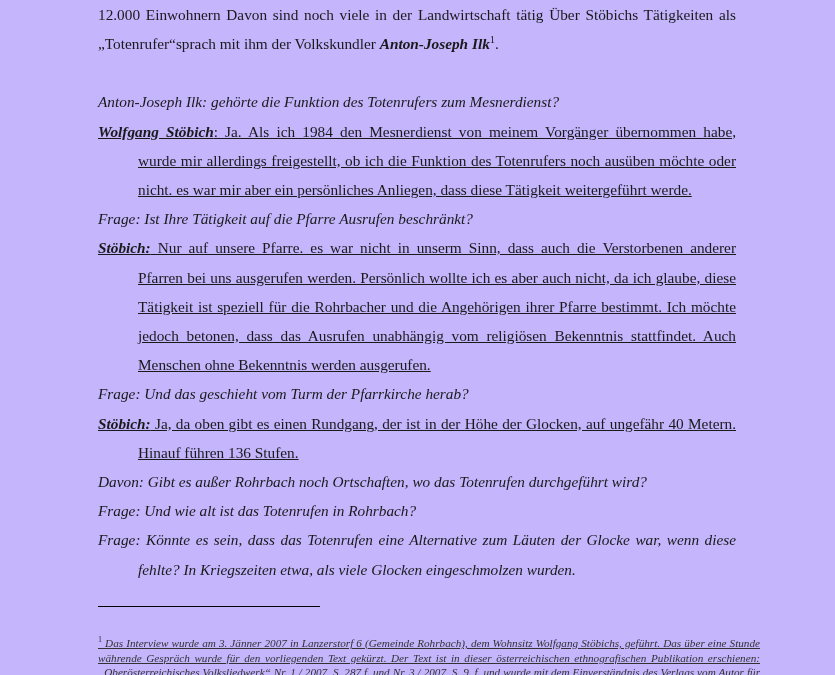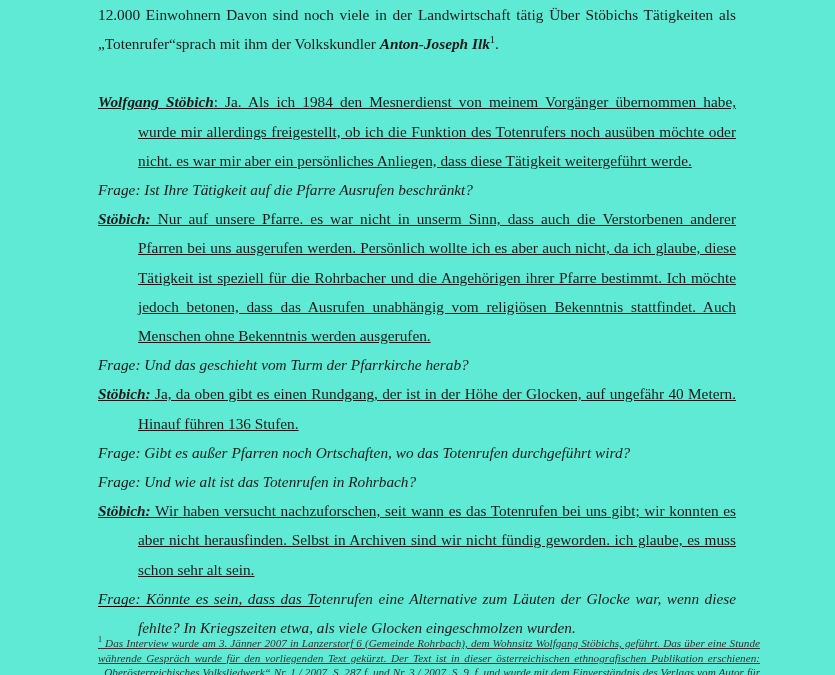--- a/index.html
+++ b/index.html
@@ -11,21 +11,21 @@
     width: 835px;
     height: 675px;
     overflow: hidden;
     font-family: "Liberation Serif", "DejaVu Serif", serif;
     color: #1a1a1a;
   }
   .page {
     position: relative;
     width: 835px;
     height: 675px;
-    background: #5eead4;
+    background: #c4b5fd;
   }
   .body-col {
     position: absolute;
     left: 98px;
     top: 0px;
     width: 638px;
   }
   
   p {
     margin: 0;
@@ -100,37 +100,37 @@
 <body>
 
 <div class="page">
 
   <div class="body-col">
 
     <p class="flow"><span>12.000 Einwohnern Davon sind noch viele in der Landwirtschaft tätig Über Stöbichs Tätigkeiten als „Totenrufer“sprach mit ihm der Volkskundler </span><b class="speaker">Anton-Joseph Ilk</b><span class="sup">1</span><span>.</span></p>
 
     <div class="spacer-lg"></div>
 
+    <p class="q">Anton-Joseph Ilk: gehörte die Funktion des Totenrufers zum Mesnerdienst?</p>
 
     <p class="hang"><b class="speaker">Wolfgang Stöbich</b><span>: Ja. Als ich 1984 den Mesnerdienst von meinem Vorgänger übernommen habe, wurde mir allerdings freigestellt, ob ich die Funktion des Totenrufers noch ausüben möchte oder nicht. es war mir aber ein persönliches Anliegen, dass diese Tätigkeit weitergeführt werde.</span></p>
 
     <p class="q">Frage: Ist Ihre Tätigkeit auf die Pfarre Ausrufen beschränkt?</p>
 
     <p class="hang"><b class="speaker">Stöbich:</b><span> Nur auf unsere Pfarre. es war nicht in unserm Sinn, dass auch die Verstorbenen anderer Pfarren bei uns ausgerufen werden. Persönlich wollte ich es aber auch nicht, da ich glaube, diese Tätigkeit ist speziell für die Rohrbacher und die Angehörigen ihrer Pfarre bestimmt. Ich möchte jedoch betonen, dass das Ausrufen unabhängig vom religiösen Bekenntnis stattfindet. Auch Menschen ohne Bekenntnis werden ausgerufen.</span></p>
 
     <p class="q">Frage: Und das geschieht vom Turm der Pfarrkirche herab?</p>
 
     <p class="hang"><b class="speaker">Stöbich:</b><span> Ja, da oben gibt es einen Rundgang, der ist in der Höhe der Glocken, auf ungefähr 40 Metern. Hinauf führen 136 Stufen.</span></p>
 
-    <p class="q">Frage: Gibt es außer Pfarren noch Ortschaften, wo das Totenrufen durchgeführt wird?</p>
+    <p class="q">Davon: Gibt es außer Rohrbach noch Ortschaften, wo das Totenrufen durchgeführt wird?</p>
 
 
     <p class="q">Frage: Und wie alt ist das Totenrufen in Rohrbach?</p>
 
-    <p class="hang"><b class="speaker">Stöbich:</b><span> Wir haben versucht nachzuforschen, seit wann es das Totenrufen bei uns gibt; wir konnten es aber nicht herausfinden. Selbst in Archiven sind wir nicht fündig geworden. ich glaube, es muss schon sehr alt sein.</span></p>
 
     <p class="q">Frage: Könnte es sein, dass das Totenrufen eine Alternative zum Läuten der Glocke war, wenn diese fehlte? In Kriegszeiten etwa, als viele Glocken eingeschmolzen wurden.</p>
 
   </div>
 
   <div class="fn-rule"></div>
 
   <div class="footnote">
     <p><span class="fn-marker">1</span><span> Das Interview wurde am 3. Jänner 2007 in Lanzerstorf 6 (Gemeinde Rohrbach), dem Wohnsitz Wolfgang Stöbichs, geführt. Das über eine Stunde währende Gespräch wurde für den vorliegenden Text gekürzt. Der Text ist in dieser österreichischen ethnografischen Publikation erschienen: „Oberösterreichisches Volksliedwerk“ Nr. 1 / 2007, S. 287 f. und Nr. 3 / 2007, S. 9. f. und wurde mit dem Einverständnis des Verlags vom Autor für den Abdruck in der Zeitschrift „memoria eth-</span></p>
   </div>

